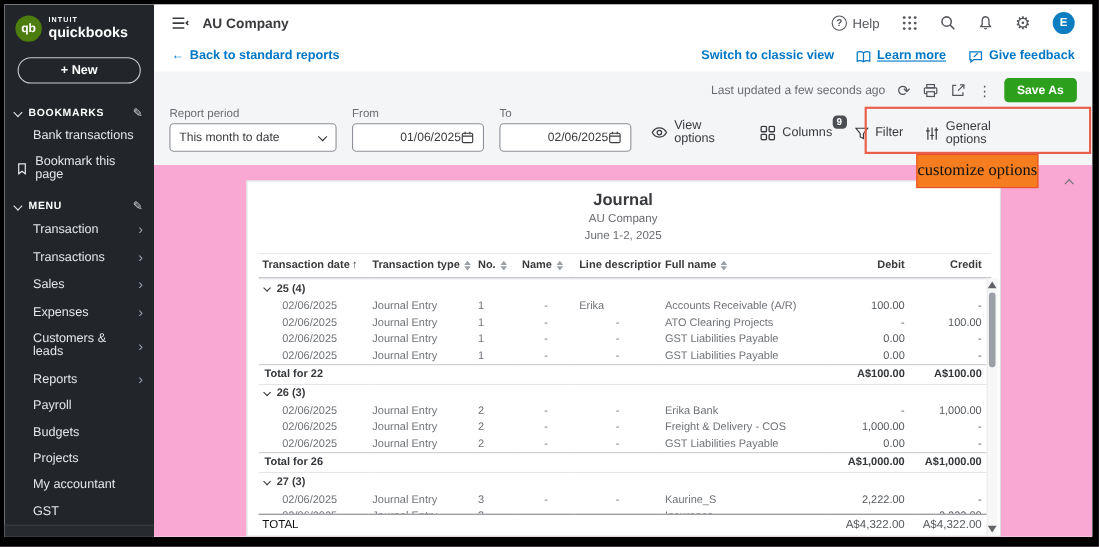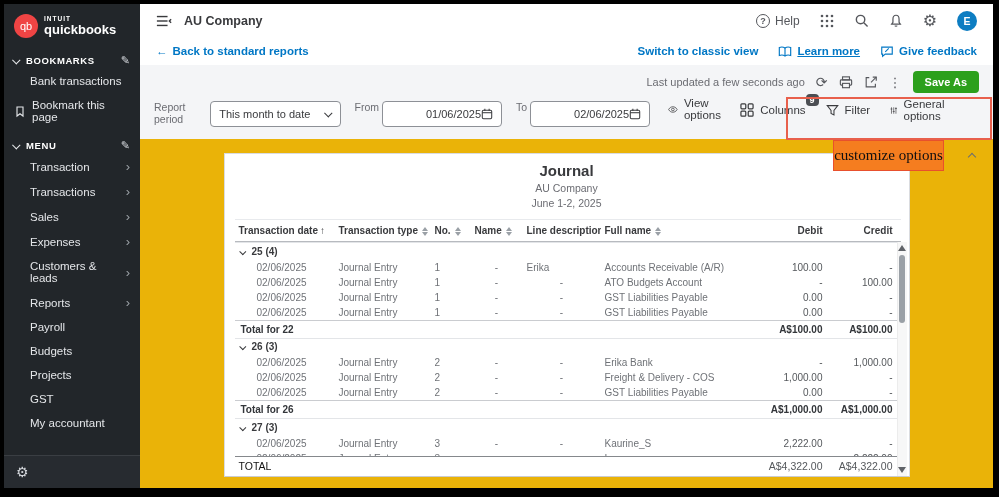--- a/index.html
+++ b/index.html
@@ -13,22 +13,22 @@
   .app {
     position: absolute; left:4px; top:4px; right:6px; bottom:9px;
     display: flex; background:#fff; overflow:hidden;
   }
   
   .sidebar {
     width:136px; background:#22262a; color:#e8eaed; flex:0 0 136px;
     display:flex; flex-direction:column; font-size:11.5px; position:relative;
   }
   .logo { display:flex; align-items:center; gap:6px; padding:10px 10px 6px 10px; }
-  .logo-circle { width:24px;height:24px;border-radius:50%;background:#ef4444;color:#fff;
-    display:flex;align-items:center;justify-content:center;font-weight:normal;font-size:11px; }
+  .logo-circle { width:24px;height:24px;border-radius:50%;background:#4d7c0f;color:#fff;
+    display:flex;align-items:center;justify-content:center;font-weight:bold;font-size:11px; }
   .logo-text { line-height:1; }
   .logo-text .intuit { font-size:6.5px; letter-spacing:1px; font-weight:bold; color:#fff; }
   .logo-text .qb { font-size:13px; font-weight:bold; color:#fff; margin-top:1px; }
   .new-btn {
     margin:8px 12px 10px 12px; border:1px solid #c9ccd1; border-radius:13px;
     color:#fff; font-weight:bold; font-size:11.5px; text-align:center; padding:5px 0; cursor:pointer;
   }
   .side-section { padding:10px 10px 2px 10px; display:flex; align-items:center; gap:6px; }
   .side-section .sec-label { font-size:9.5px; font-weight:bold; letter-spacing:.6px; color:#fff; flex:1; }
   .side-item { padding:6px 10px 6px 26px; display:flex; align-items:center; color:#e4e6e9; cursor:pointer; }
@@ -55,35 +55,35 @@
   .linksbar-right { margin-left:auto; display:flex; align-items:center; gap:20px; }
   .underline { text-decoration: underline; }
   
   .graypanel { background:#f4f5f7; padding:6px 14px 12px 14px; }
   .updated-row { display:flex; align-items:center; justify-content:flex-end; gap:11px; color:#6b6c72; font-size:11px; }
   .tool-ic { color:#55575c; cursor:pointer; display:flex; align-items:center; }
   .refresh-glyph { font-size:14px; line-height:1; }
   .kebab-glyph { font-size:13px; line-height:1; letter-spacing:0; }
   .saveas { background:#2ca01c; color:#fff; border:none; border-radius:4px; font-size:11px; font-weight:bold; padding:5px 12px; cursor:pointer; font-family:inherit; }
   .controls-row { display:flex; align-items:flex-end; margin-top:4px; gap:14px; }
-  .fld { display:flex; flex-direction:row; gap:3px; }
+  .fld { display:flex; flex-direction:column; gap:3px; }
   .fld-label { font-size:10.5px; color:#6b6c72; }
   .select-box, .date-box {
     background:#fff; border:1px solid #8d9096; border-radius:4px; height:26px;
     display:flex; align-items:center; padding:0 8px; font-size:11px; color:#393a3d; cursor:pointer;
   }
   .select-box { width:152px; justify-content:space-between; }
   .date-box { width:120px; justify-content:flex-end; }
   .sel-chev { color:#393a3d; margin-left:6px; }
   .viewopts { display:flex; align-items:center; gap:6px; font-size:11.5px; color:#393a3d; padding-bottom:6px; margin-left:4px; cursor:pointer; }
   .customize-group { margin-left:auto; display:flex; align-items:center; gap:20px; padding-bottom:5px; padding-right:40px; }
   .cust-btn { display:flex; align-items:center; gap:6px; font-size:11.5px; color:#393a3d; cursor:pointer; position:relative; }
   .badge { position:absolute; top:-9px; right:-13px; background:#4b4e53; color:#fff; font-size:9px; font-weight:bold; border-radius:4px; padding:1px 4px; }
   
-  .content { flex:1; background:#eab308; position:relative; overflow:hidden; }
+  .content { flex:1; background:#f9a8d4; position:relative; overflow:hidden; }
   .panel-collapse { position:absolute; top:3px; right:14px; color:#6b6e72; cursor:pointer; padding:4px; }
   .card { width:686px; margin:14px auto 0 auto; background:#fff; border:1px solid #dadce0; border-bottom:1px solid #caccd0; position:relative; padding:8px 10px 0 10px; }
   .rpt-title { text-align:center; font-size:15px; font-weight:bold; color:#393a3d; }
   .rpt-sub { text-align:center; font-size:10.5px; color:#6b6c72; margin-top:3px; }
   table { border-collapse:collapse; table-layout:fixed; width:100%; font-size:10px; }
   col.c1{width:100px} col.c2{width:96px} col.c3{width:40px} col.c4{width:52px}
   col.c5{width:78px} col.c6{width:150px} col.c7{width:80px} col.c8{width:70px}
   thead th { font-size:10px; color:#393a3d; text-align:left; font-weight:bold; padding:5px 4px; border-top:1px solid #e8eaed; border-bottom:1px solid #b7babf; white-space:nowrap; overflow:hidden; }
   thead th.num { text-align:right; padding-right:8px; }
   .sorticons { display:inline-flex; flex-direction:column; gap:1px; margin-left:4px; vertical-align:middle; }
@@ -118,20 +118,21 @@
 <div class="app">
 
   <nav class="sidebar">
     <div class="logo">
       <div class="logo-circle">qb</div>
       <div class="logo-text">
         <div class="intuit">INTUIT</div>
         <div class="qb">quickbooks</div>
       </div>
     </div>
+    <div class="new-btn">+ New</div>
 
     <div class="side-section">
       <span class="chev down"></span>
       <span class="sec-label">BOOKMARKS</span>
       <span class="pencil">✎</span>
     </div>
     <div class="side-item">
       <span class="lbl">Bank transactions</span>
     </div>
     <div class="side-item bm-item" style="padding-left:10px;">
@@ -173,24 +174,24 @@
     <div class="side-item">
         <span class="lbl">Payroll</span>
       </div>
     <div class="side-item">
         <span class="lbl">Budgets</span>
       </div>
     <div class="side-item">
         <span class="lbl">Projects</span>
       </div>
     <div class="side-item">
+        <span class="lbl">My accountant</span>
+      </div>
+    <div class="side-item">
         <span class="lbl">GST</span>
-      </div>
-    <div class="side-item">
-        <span class="lbl">My accountant</span>
       </div>
 
     <div class="side-footer">
       <span class="gear-glyph">⚙</span>
 
     </div>
   </nav>
 
   <div class="main">
 
@@ -425,21 +426,21 @@
                   <td>Accounts Receivable (A/R)</td>
                   <td class="num">100.00</td>
                   <td class="num">-</td>
                 </tr>
                 <tr class="data-row">
                   <td>02/06/2025</td>
                   <td>Journal Entry</td>
                   <td>1</td>
                   <td class="dash">-</td>
                   <td class="dash">-</td>
-                  <td>ATO Budgets Account</td>
+                  <td>ATO Clearing Projects</td>
                   <td class="num">-</td>
                   <td class="num">100.00</td>
                 </tr>
                 <tr class="data-row">
                   <td>02/06/2025</td>
                   <td>Journal Entry</td>
                   <td>1</td>
                   <td class="dash">-</td>
                   <td class="dash">-</td>
                   <td>GST Liabilities Payable</td>

